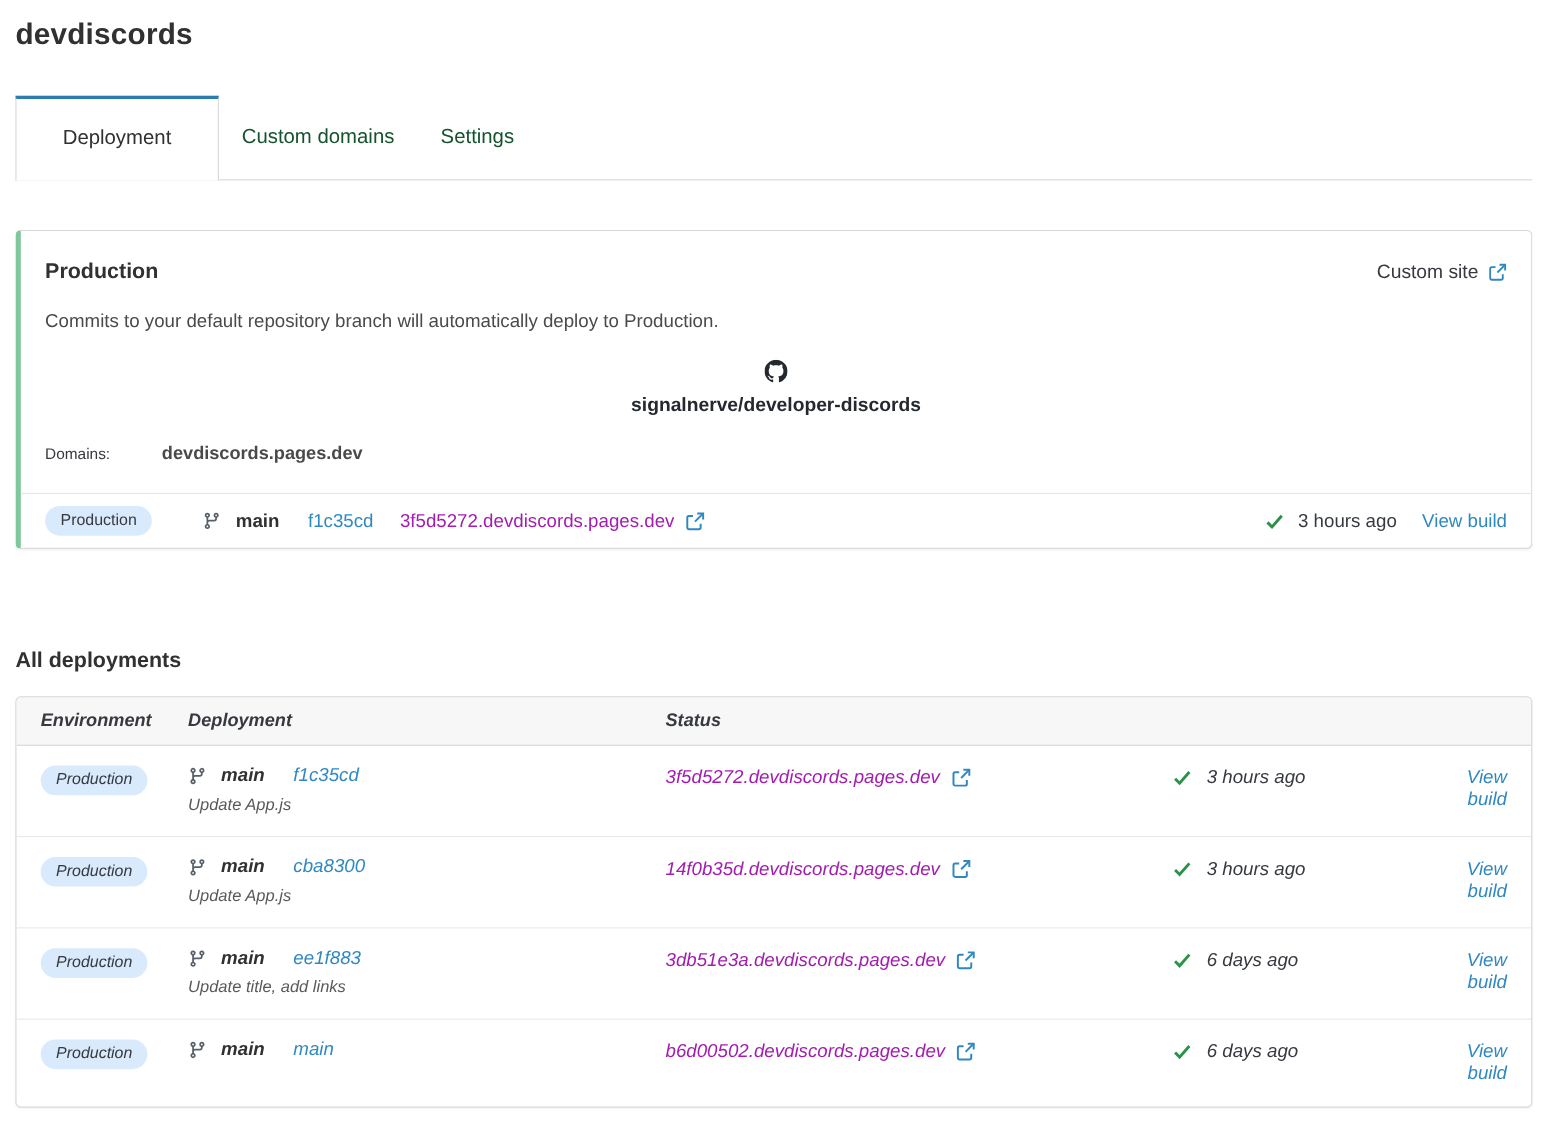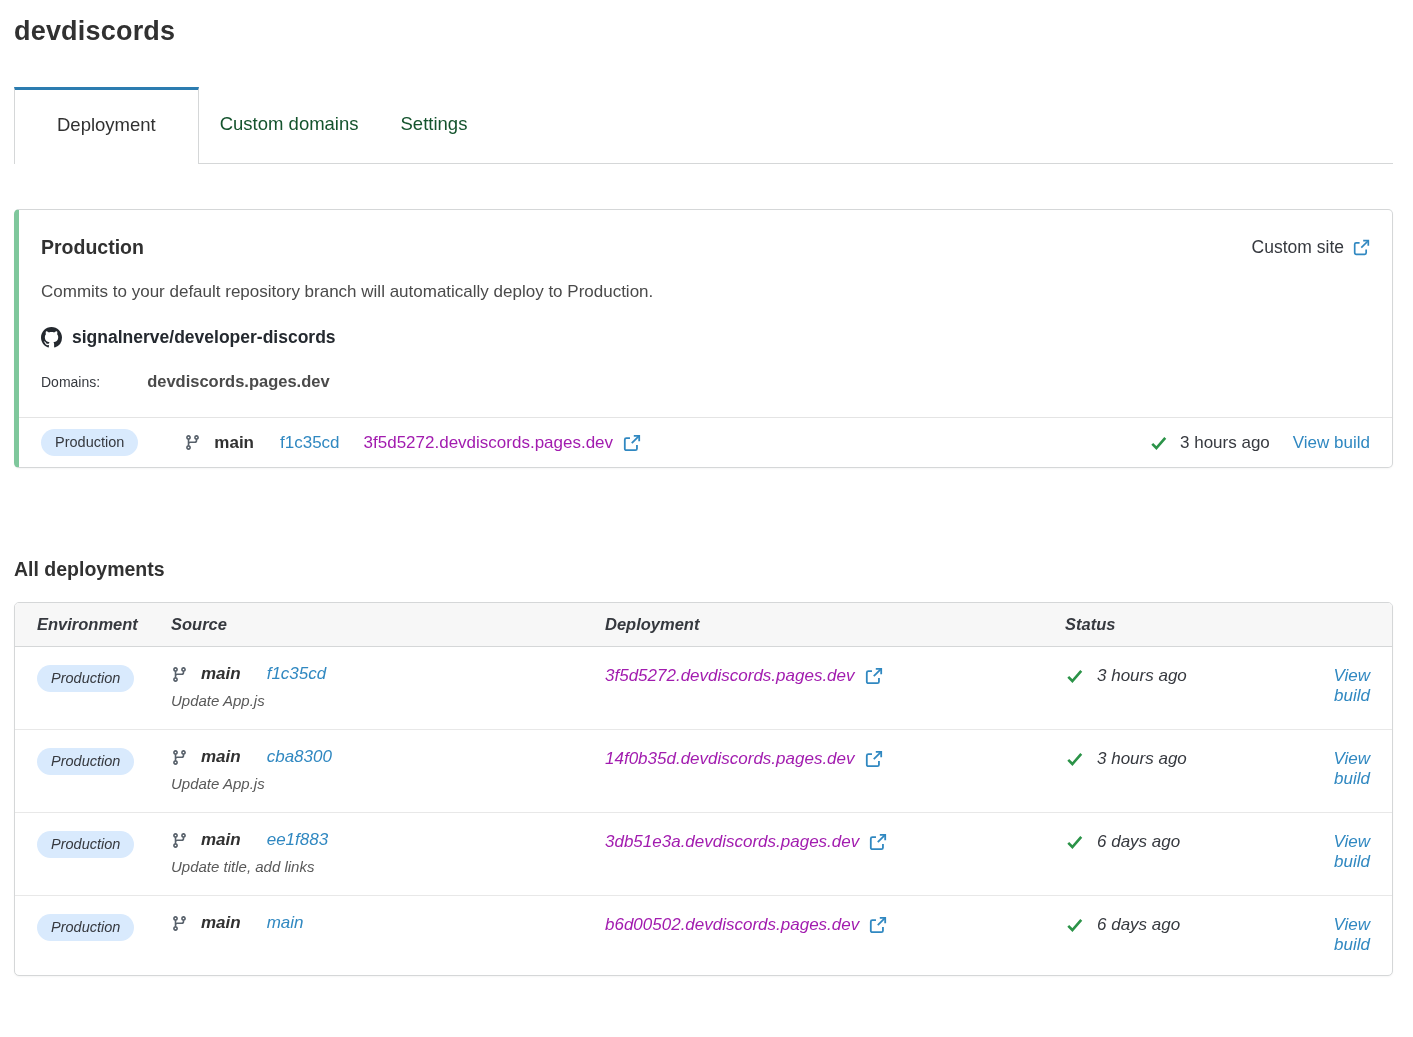--- a/index.html
+++ b/index.html
@@ -33,21 +33,21 @@
     border: 1px solid #d5d7d8; border-left: 5px solid var(--green-accent, #7fc79c);
     border-radius: 5px; background: #fff;
     box-shadow: 0 1px 2px rgba(0,0,0,.04);
   }
   .prod-card-body { padding: 26px 22px 0 22px; }
   .prod-head { display: flex; justify-content: space-between; align-items: center; }
   .prod-title { font-size: 19.5px; font-weight: 700; color: #313131; }
   .visit-link { display: inline-flex; align-items: center; gap: 9px; font-size: 17.5px; color: #36393f; text-decoration: none; cursor: pointer; }
   .visit-link svg { color: var(--link-blue, #3088c1); }
   .prod-desc { margin-top: 23px; font-size: 17px; color: #4a4a4a; }
-  .repo-line { margin-top: 25px; display: flex; align-items: center; gap: 10px; font-size: 17.5px; font-weight: 700; color: #24292f; }
+  .repo-line { margin-top: 25px; display: flex; align-items: center; gap: 10px; font-size: 17.5px; font-weight: 700; color: #24292f; flex-direction: column; }
   .domains-line { margin-top: 24px; margin-bottom: 26px; display: flex; align-items: baseline; gap: 24px; }
   .domains-label { font-size: 14px; color: #36393f; }
   .domains-value { font-size: 16.5px; color: #4a4a4a; margin-left: 23px; font-weight: bold; }
 
   .prod-row {
     border-top: 1px solid #e4e4e4; padding: 11px 22px; display: flex; align-items: center;
   }
   .badge {
     background: var(--badge-bg, #d9eafd); color: #36393f; font-size: 14.5px;
     padding: 5px 14px 6px; border-radius: 15px; white-space: nowrap;
@@ -168,21 +168,20 @@
         <a class="view-build">View build</a>
       </span>
     </div>
   </section>
 
   <h2 class="all-heading">All deployments</h2>
 
   <div class="table">
     <div class="thead grid">
       <div>Environment</div>
-      <div>Source</div>
       <div>Deployment</div>
       <div>Status</div>
       <div></div>
     </div>
     <div>
         <div class="trow grid">
     <div class="cell-env">
       <span class="badge">Production</span>
     </div>
     <div class="cell-source">

